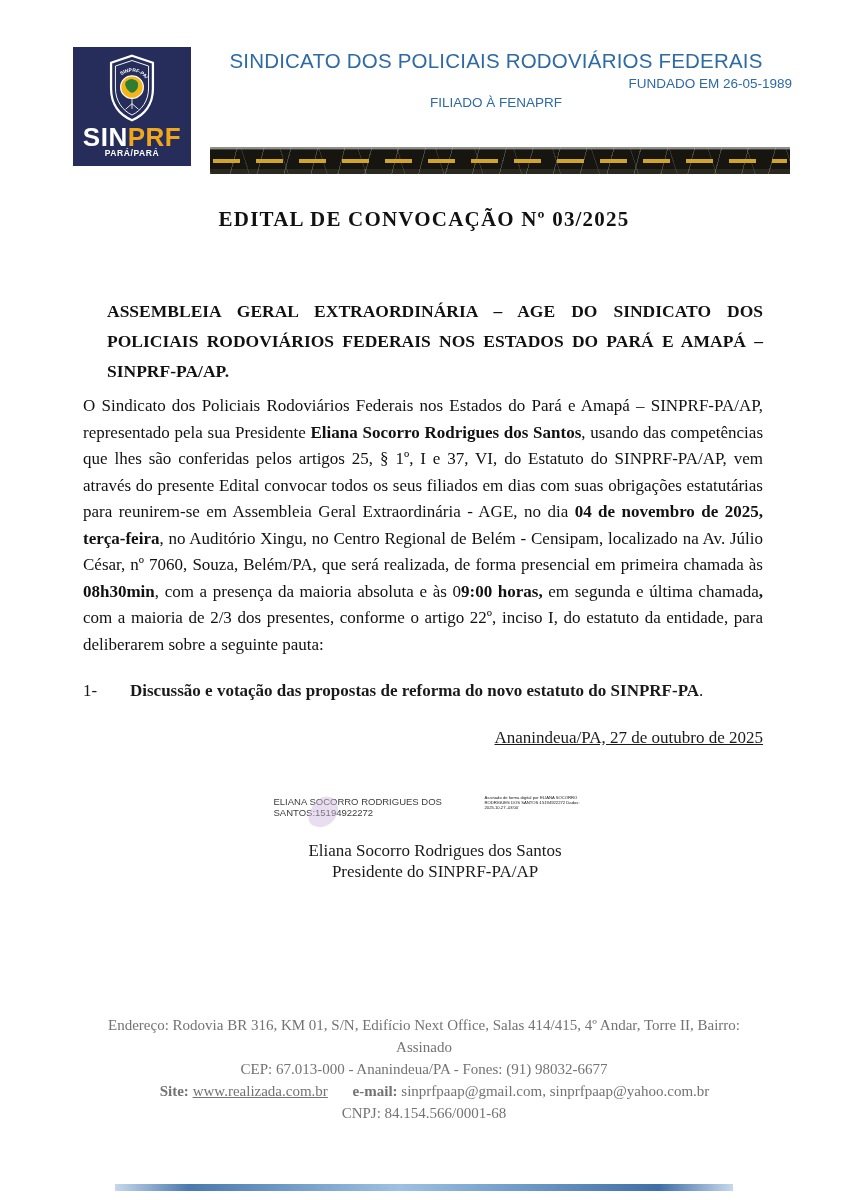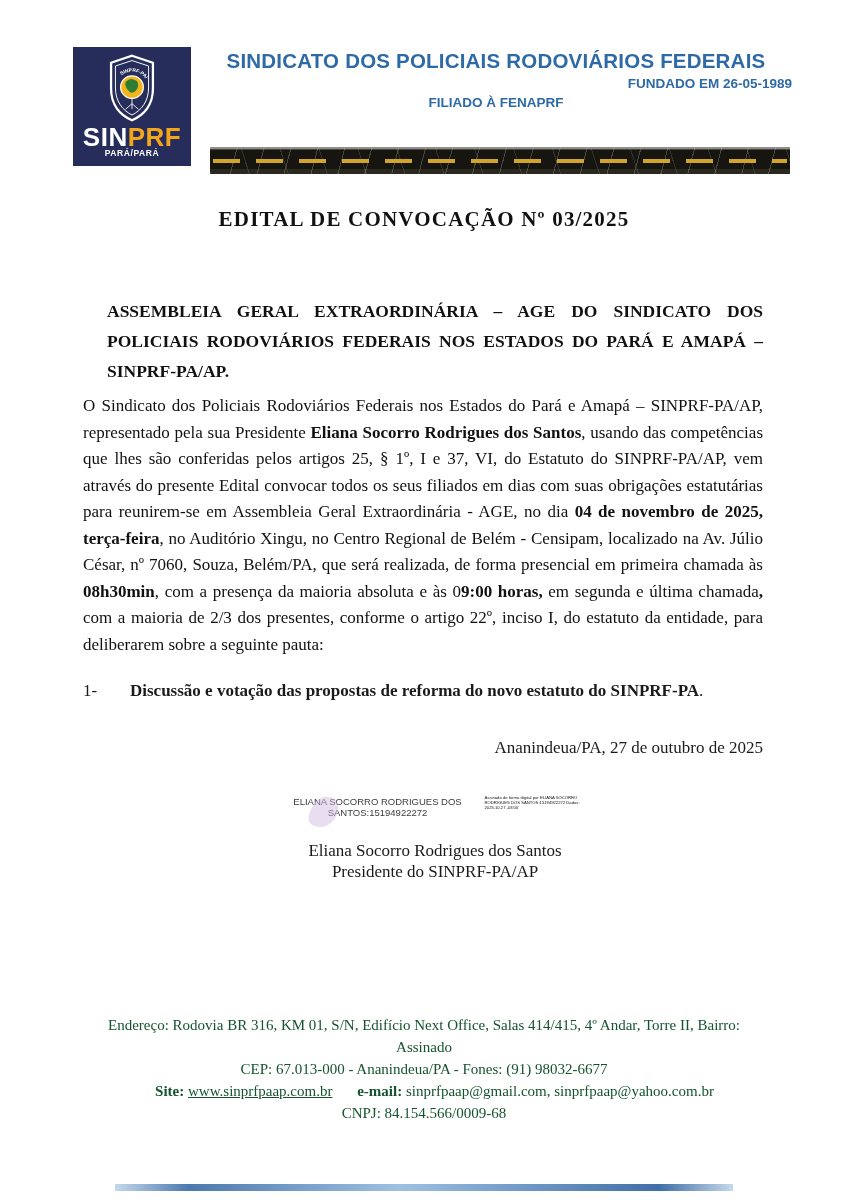--- a/index.html
+++ b/index.html
@@ -18,21 +18,21 @@
   }
   .logo-wordmark { font-family:"Liberation Sans", sans-serif; font-weight:bold;
     font-size:26px; letter-spacing:.5px; line-height:19px; margin-top:2px; }
   .logo-wordmark .sin { color:#ffffff; }
   .logo-wordmark .prf { color:#F2A71B; }
   .logo-region { font-family:"Liberation Sans", sans-serif; font-weight:bold;
     color:#ffffff; font-size:8.5px; letter-spacing:.6px; margin-top:1px; }
 
   .header-text {
     position:absolute; left:200px; top:48px; width:592px; text-align:center;
-    font-family:"Liberation Sans", sans-serif; font-weight:bold; color:#2E6AA6;
+    font-family:"Liberation Sans", sans-serif; font-weight:normal; color:#2E6AA6;
   }
   .ht1 { font-size:20.5px; line-height:26px; letter-spacing:.2px; }
   .ht2 { font-size:18px;   line-height:24px; letter-spacing:.2px; }
   .ht3 { font-size:13.5px; line-height:19px;text-align:right; }
   .ht4 { font-size:13.5px; line-height:19px; }
 
   .road-stripe {
     position:absolute; left:210px; top:147px; width:580px; height:27px;
     background:
       repeating-linear-gradient(105deg, rgba(200,200,190,.28) 0 1px, rgba(0,0,0,0) 1px 26px),
@@ -55,47 +55,47 @@
   .heading-par {
     font-weight:bold; font-size:17.5px; line-height:30px;
     text-align:justify; color:#111;margin-left:24px;
   }
   .body-par {
     margin-top:7px; font-size:17px; line-height:26.5px;
     text-align:justify; color:#111;
   }
   .agenda { margin-top:23px; display:flex; font-size:17px; }
   .agenda-num { width:47px; flex:0 0 47px; }
-  .dateline { margin-top:37px; text-align:right; font-size:17px; }
+  .dateline { margin-top:27px; text-align:right; font-size:17px;text-decoration:underline; }
 
   
   .sig-block { position:absolute; left:115px; top:792px; width:640px; text-align:center; }
   .stamp { position:relative; display:flex; justify-content:center; align-items:flex-start;
     height:46px; margin-bottom:2px; }
   .stamp-name {
-    width:208px; text-align:center; font-family:"Liberation Sans", sans-serif;
+    width:208px; text-align:left; font-family:"Liberation Sans", sans-serif;
     font-size:9.5px; line-height:10.5px; color:#3c3c3c; padding-top:5px;
   }
   .stamp-details {
     position:relative; width:112px; margin-left:3px; text-align:left;
     font-family:"Liberation Sans", sans-serif; font-size:4.2px; line-height:4.8px;
     color:#141414; padding-top:4px; word-break:break-word;
   }
   .stamp-watermark {
     position:absolute; left:196px; top:4px; width:26px; height:32px;
     background:#cdb6de; opacity:.45; border-radius:45% 55% 50% 40%;
     transform:rotate(16deg) skewX(-10deg);
   }
   .signer-name  { font-size:17px; line-height:21px; }
   .signer-title { font-size:17px; line-height:21px; }
 
   
   .footer {
     position:absolute; left:84px; top:1014px; width:680px; text-align:center;
-    color:#14532d; font-size:15px; line-height:22px;
+    color:#737373; font-size:15px; line-height:22px;
   }
   .footer .u { text-decoration:underline; color:inherit; cursor:pointer; }
   .footer b { font-weight:bold;margin-left:21px; }
 
   .bottom-bar {
     position:absolute; left:115px; top:1184px; width:618px; height:7px;
     background:linear-gradient(90deg,#c6d8ec 0%, #4979ae 12%, #9ec1e2 46%, #85add5 56%, #3f6fa7 88%, #c6d8ec 100%);
   }
 </style>
 </head>
@@ -153,18 +153,18 @@
       <div class="stamp-details">Assinado de forma digital por ELIANA SOCORRO RODRIGUES DOS SANTOS:15194922272 Dados: 2025.10.27 -03'00'</div>
     </div>
     <div class="signer-name">Eliana Socorro Rodrigues dos Santos</div>
     <div class="signer-title">Presidente do SINPRF-PA/AP</div>
   </div>
 
   <div class="footer">
     <div>Endereço: Rodovia BR 316, KM 01, S/N, Edifício Next Office, Salas 414/415, 4º Andar, Torre II, Bairro:</div>
     <div>Assinado</div>
     <div>CEP: 67.013-000 - Ananindeua/PA - Fones: (91) 98032-6677</div>
-    <div><b>Site: </b><span class="u">www.sinprfpaap.com.br</span><span> </span><b>e-mail:</b><span> sinprfpaap@gmail.com, sinprfpaap@yahoo.com.br</span></div>
-    <div>CNPJ: 84.154.566/0009-68</div>
+    <div><b>Site: </b><span class="u">www.realizada.com.br</span><span> </span><b>e-mail:</b><span> sinprfpaap@gmail.com, sinprfpaap@yahoo.com.br</span></div>
+    <div>CNPJ: 84.154.566/0001-68</div>
   </div>
 
   <div class="bottom-bar"></div>
 </div>
 
 </body></html>

